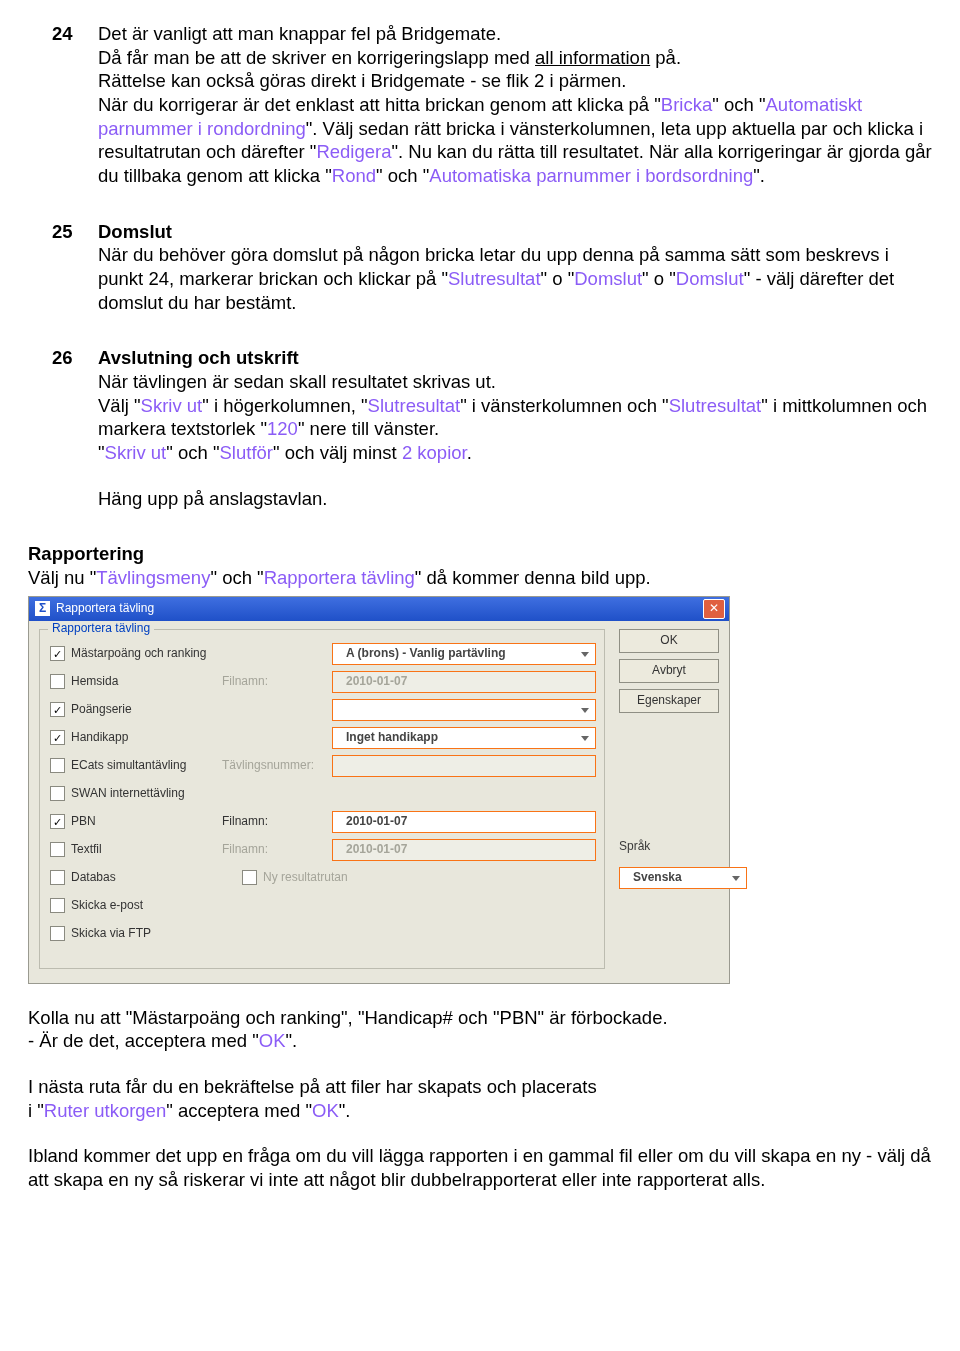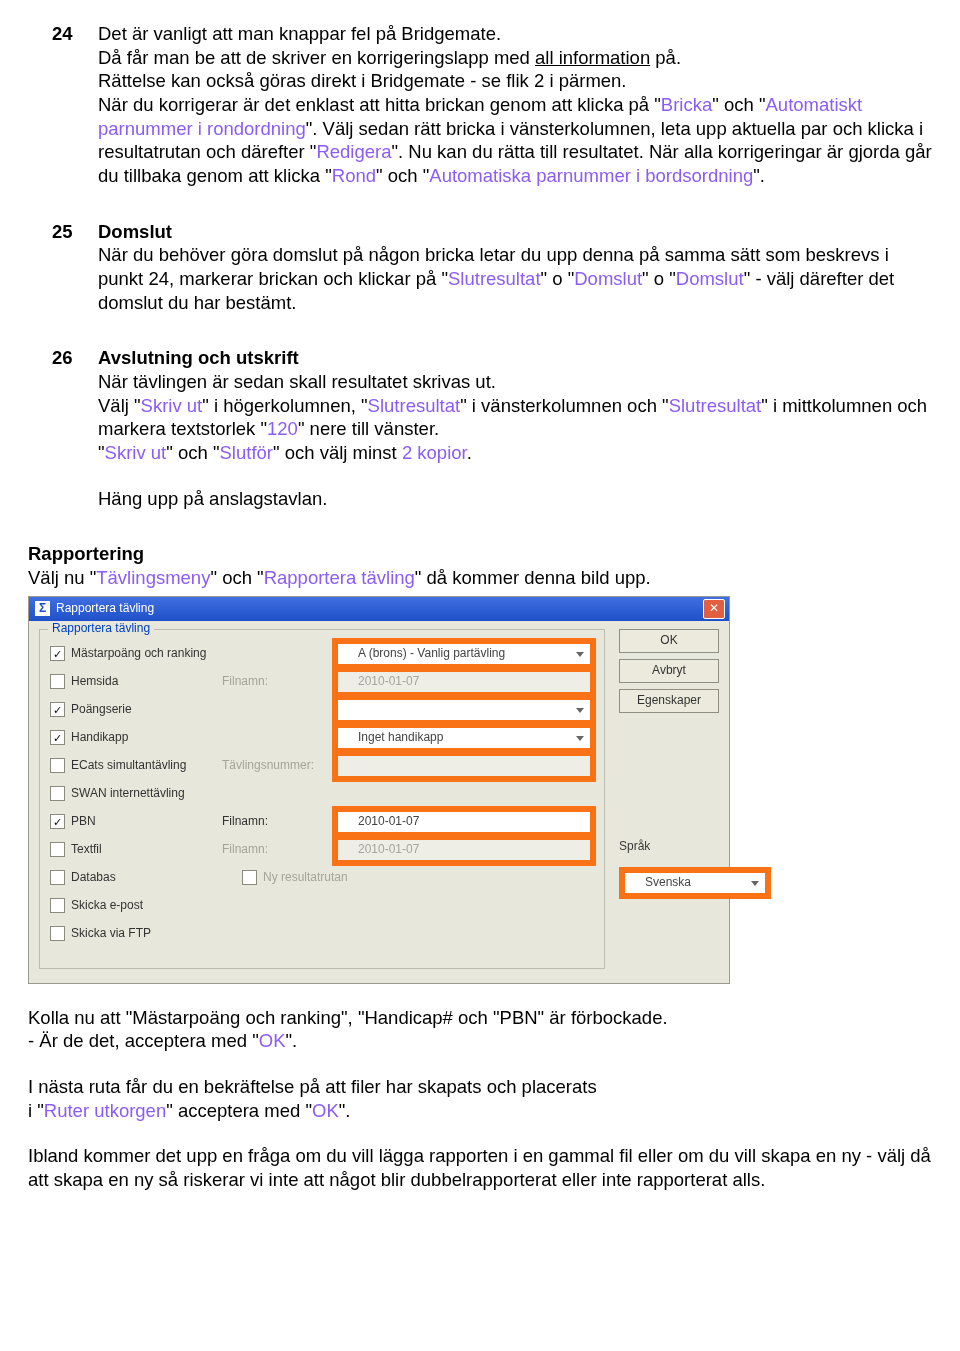--- a/index.html
+++ b/index.html
@@ -117,27 +117,28 @@
     color: #000;
   }
   .cb.indent { margin-left: 20px; }
   .lbl { color: #333; }
   .lbl.dim { color: #a5a59a; }
   .rlabel { width: 110px; color: #a5a59a; }
   .rlabel.act { color: #333; }
   .input {
     flex: 1;
     height: 20px;
-    border: 6px solid #f97316;
+    border: 1px solid #f97316;
     background: #fff;
-    padding: 0 20px;
+    padding: 0 13px;
     display: flex;
     align-items: center;
     color: #444;
     position: relative;
+    font-weight: bold;
   }
   .input.dim { background: #eeeee6; color: #a5a59a; }
   .dd::after {
     content: "";
     position: absolute;
     right: 6px; top: 8px;
     border-left: 4px solid transparent;
     border-right: 4px solid transparent;
     border-top: 5px solid #666;
   }

